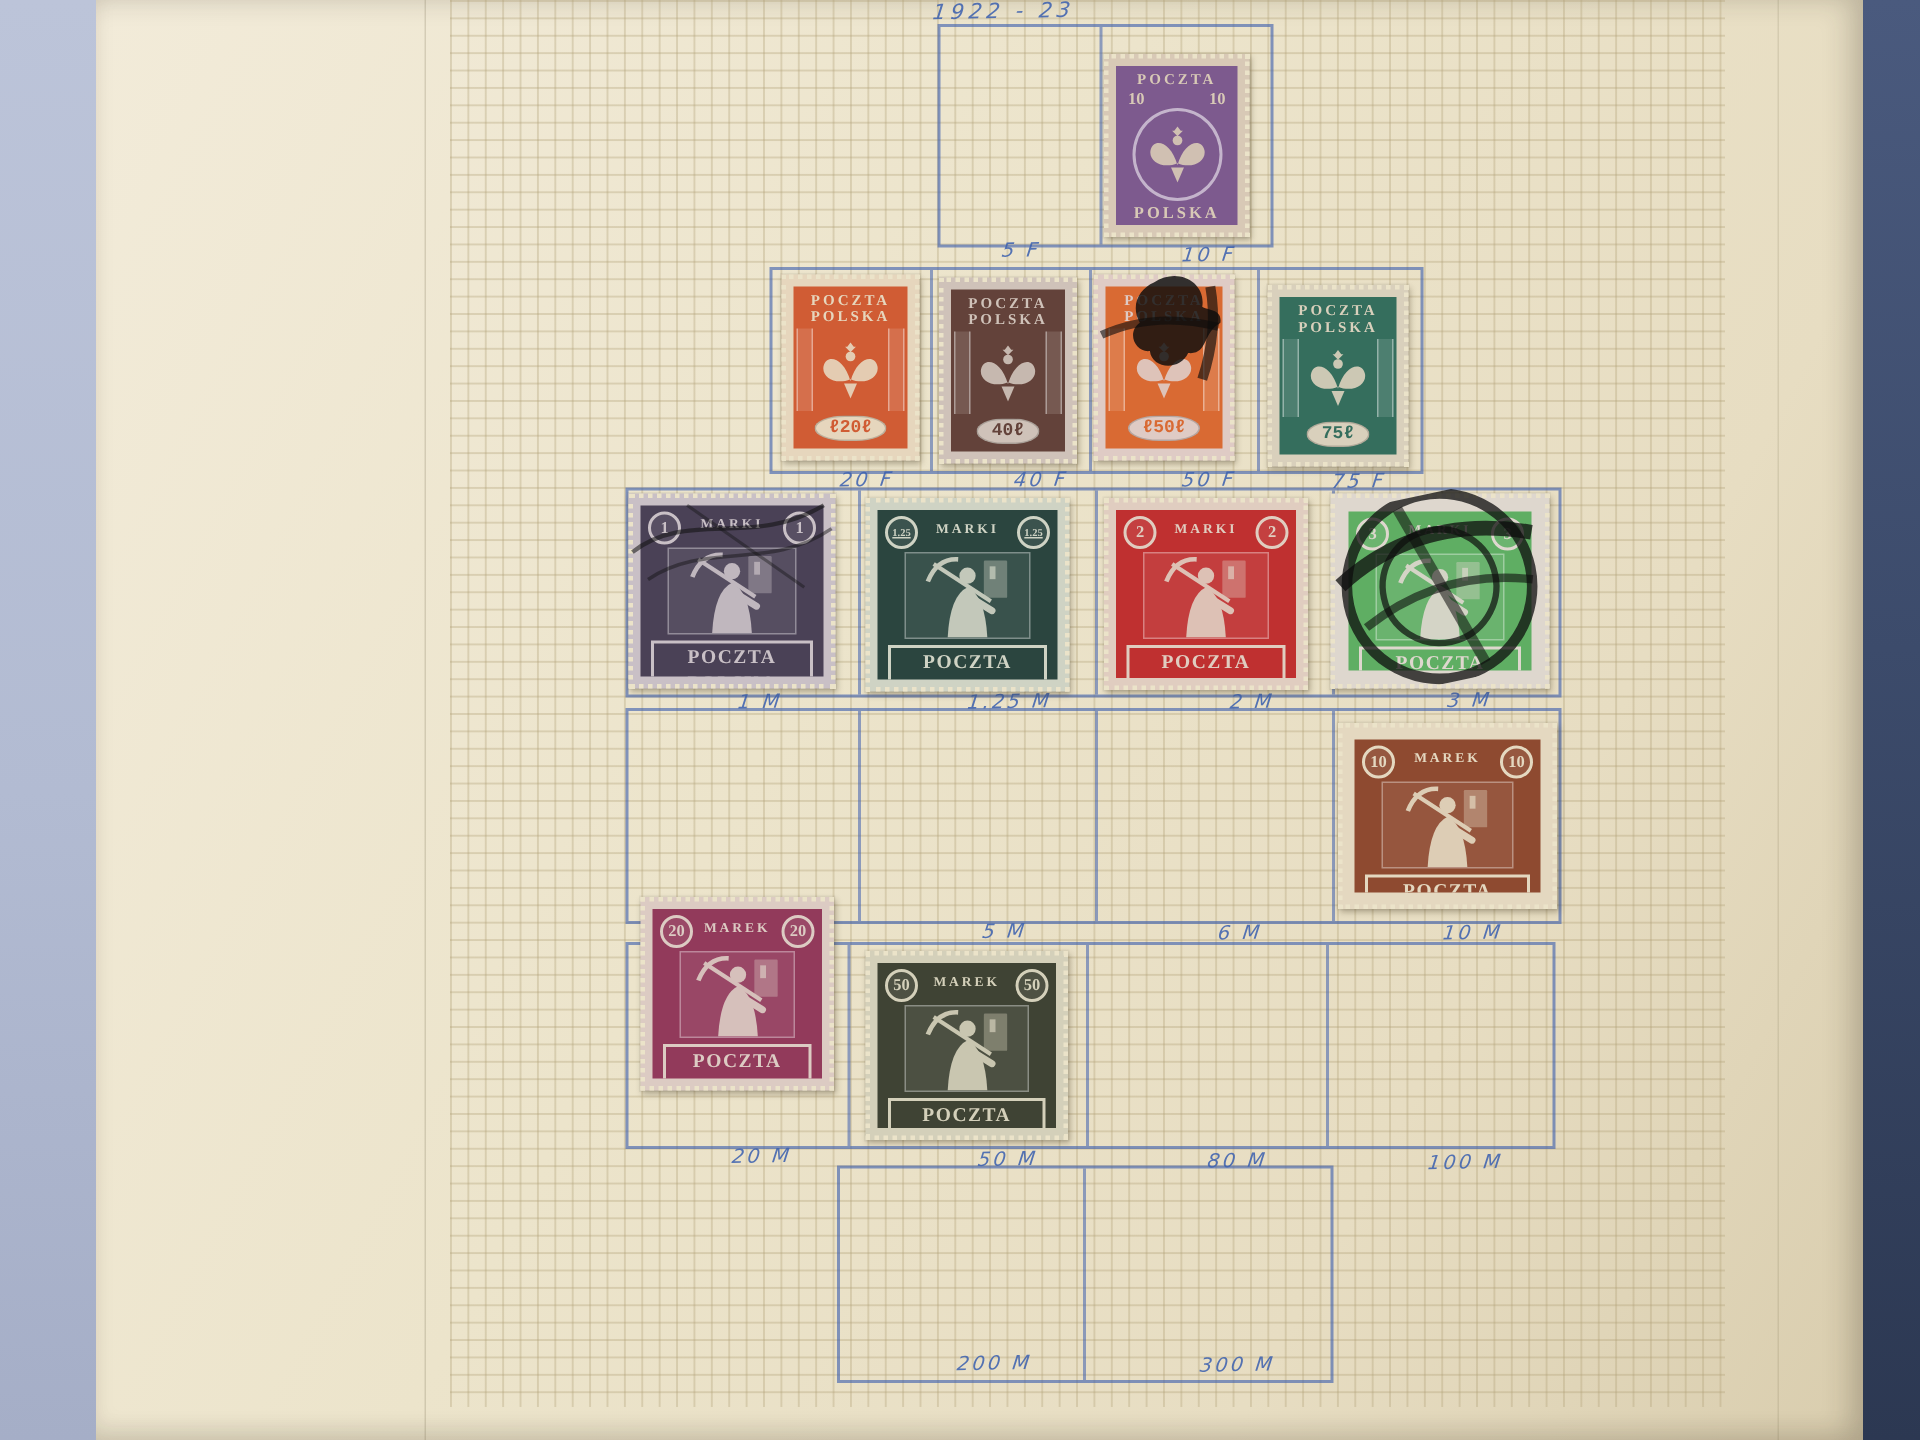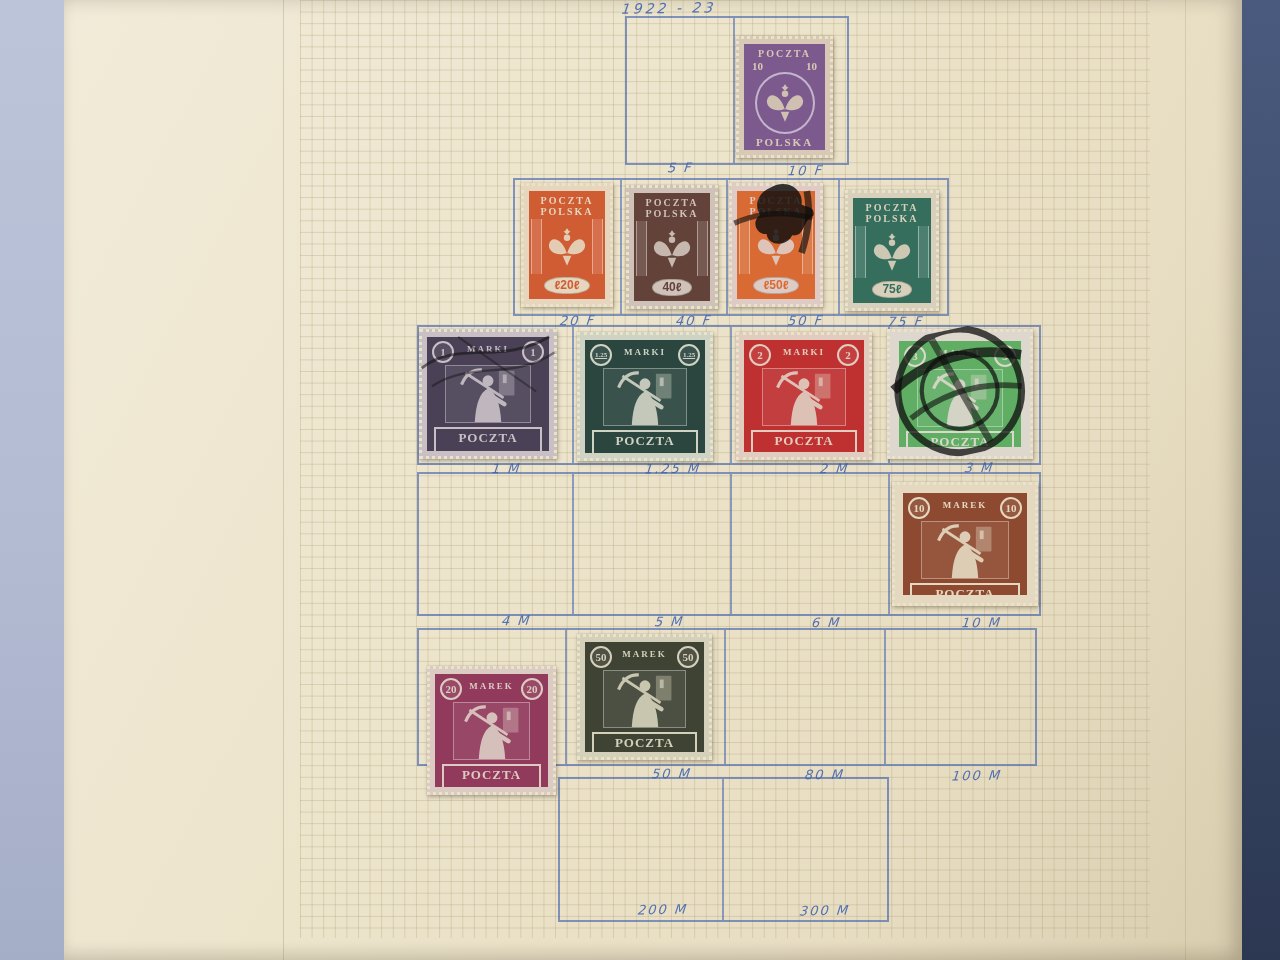--- a/index.html
+++ b/index.html
@@ -33,21 +33,21 @@
           display:flex;flex-direction:column;overflow:hidden;}
   .col{position:absolute;top:2px;bottom:2px;width:9px;background:rgba(255,255,255,.12);
        border-left:1px solid rgba(255,255,255,.40);border-right:1px solid rgba(255,255,255,.40);}
   .col.l{left:2px}.col.r{right:2px}
   
   .ea-t{text-align:center;font-family:"Liberation Serif",serif;font-weight:bold;
         color:var(--paper);font-size:10px;line-height:11px;letter-spacing:2px;padding-top:4px;}
   .ea-m{flex:1;display:flex;align-items:center;justify-content:center;position:relative;}
   .eagle-svg{width:46px;height:44px;color:var(--paper);opacity:.92;}
   .ea-v{align-self:center;background:var(--paper);color:var(--frame);
-        font-family:Liberation Sans, sans-serif;font-weight:bold;font-size:12px;line-height:15px;
+        font-family:Liberation Mono, monospace;font-weight:bold;font-size:12px;line-height:15px;
         padding:0 9px;border-radius:50%/60%;margin:1px 0 5px;border:1px solid rgba(0,0,0,.18);}
   
   .ea10-vals{display:flex;justify-content:space-between;padding:1px 8px 0;color:var(--paper);
              font-family:"Liberation Serif",serif;font-weight:bold;font-size:11px;}
   .ea10-oval{margin:0 auto;border:2px solid rgba(255,255,255,.55);border-radius:50%;
              width:56px;height:58px;display:flex;align-items:center;justify-content:center;}
   .ea-b{text-align:center;font-family:"Liberation Serif",serif;font-weight:bold;
         color:var(--paper);font-size:11px;letter-spacing:2px;padding:2px 0 4px;}
   
   .mi-t{display:flex;align-items:center;justify-content:space-between;padding:4px 5px 0;}
@@ -346,21 +346,21 @@
         </div>
         <div class="mi-m">
           <svg class="miner-svg" viewBox="0 0 84 72">
               <use href="#miner"></use>
             </svg>
         </div>
         <div class="mi-b">POCZTA POLSKA</div>
       </div>
     </div>
 
-    <div class="stamp" style="left: 427px; top: 666px; width: 129px; height: 129px; --frame: #923a5b; --paper: #dccbc3;">
+    <div class="stamp" style="left: 427px; top: 598px; width: 129px; height: 129px; --frame: #923a5b; --paper: #dccbc3;">
       <div class="sframe">
         <div class="mi-t">
           <span class="mi-c">20</span>
           <span class="mi-w">MAREK</span>
           <span class="mi-c">20</span>
         </div>
         <div class="mi-m">
           <svg class="miner-svg" viewBox="0 0 84 72">
               <use href="#miner"></use>
             </svg>

